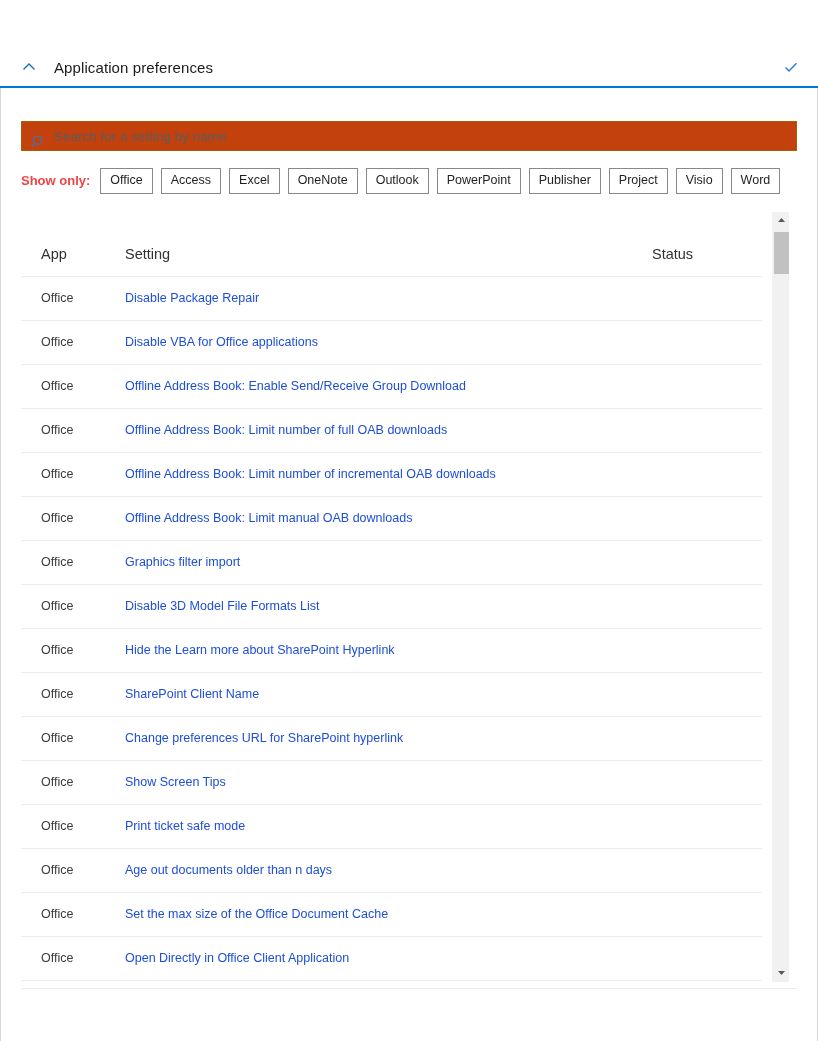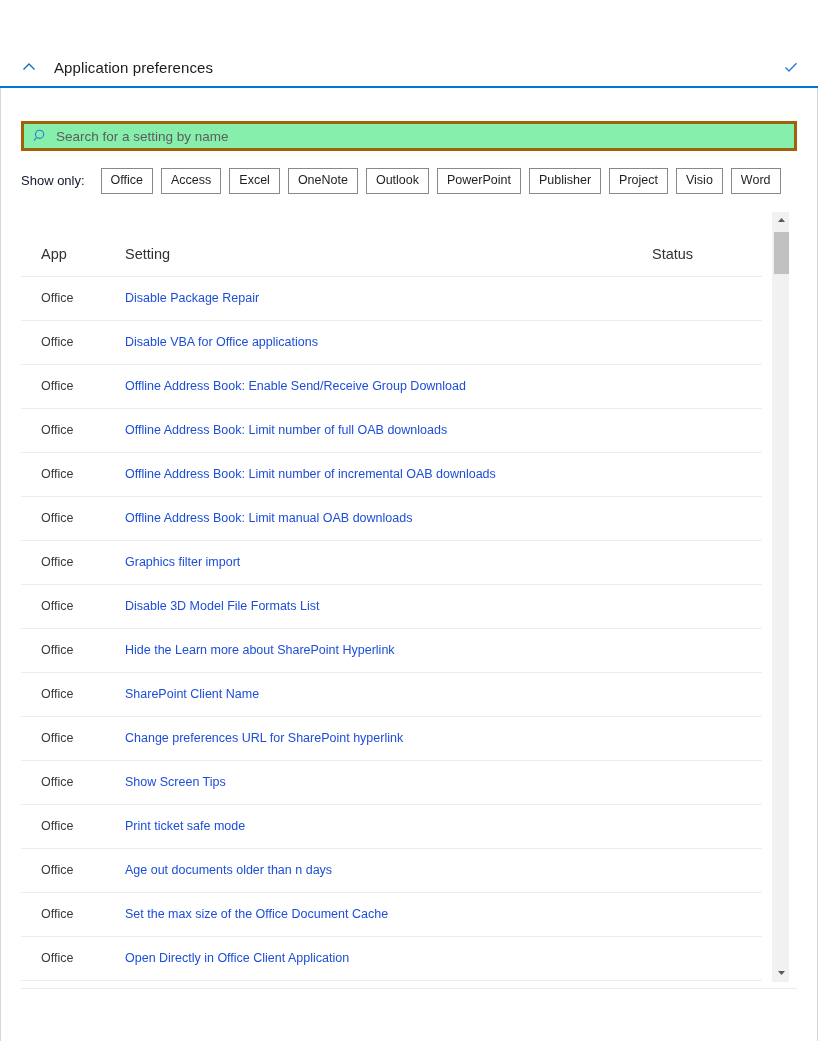--- a/index.html
+++ b/index.html
@@ -68,24 +68,24 @@
     border-bottom: 1px solid #d6d6d6;
     background: #ffffff;
     padding: 0 20px;
   }
 
   
   .search-row { padding-top: 33px; }
   .search-box {
     position: relative;
     height: 30px;
-    border: 3px solid #a16207;
-    background: #86efac;
-    display: flex;
-    align-items: center;
+    border: 1px solid #a16207;
+    background: #c2410c;
+    display: flex;
+    align-items: flex-end;
     box-sizing: border-box;
   }
   .search-icon {
     width: 30px;
     flex: 0 0 auto;
     display: flex;
     align-items: center;
     justify-content: center;
     padding-left: 4px;
     box-sizing: border-box;
@@ -107,23 +107,23 @@
   
   .filter-row {
     display: flex;
     align-items: center;
     margin-top: 17px;
     gap: 8px;
     flex-wrap: nowrap;
   }
   .filter-label {
     font-size: 13px;
-    font-weight: normal;
-    color: #0f172a;
-    margin-right: 8px;
+    font-weight: bold;
+    color: #ef4444;
+    margin-right: 2px;
     white-space: nowrap;
   }
   .chip {
     border: 1px solid #8a8886;
     background: #ffffff;
     color: #201f1e;
     font-family: "Liberation Sans", sans-serif;
     font-size: 12.5px;
     line-height: 1;
     padding: 5px 9px 6px;

